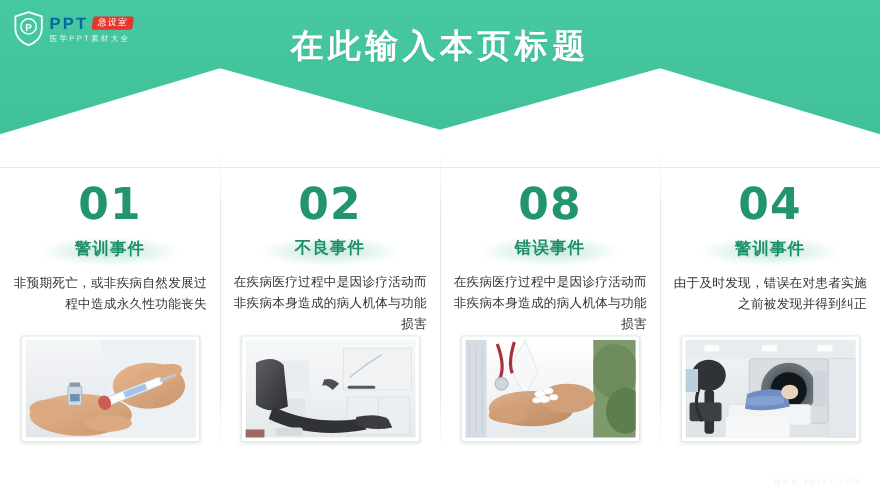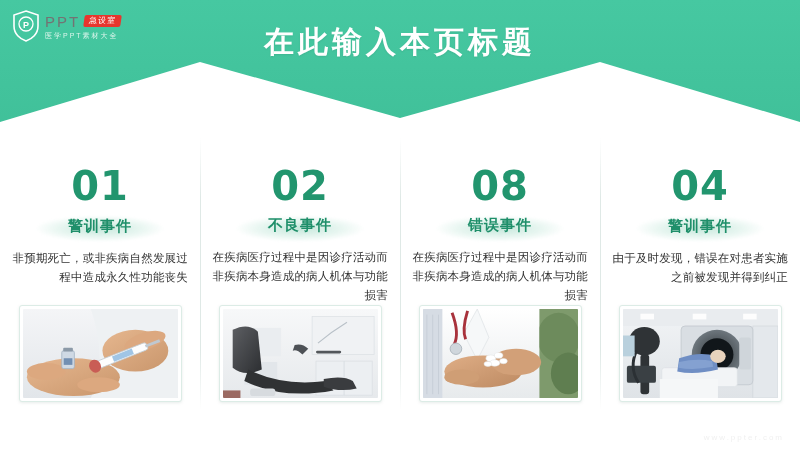--- a/index.html
+++ b/index.html
@@ -37,21 +37,21 @@
     position:absolute;left:12px;top:8px;
     display:flex;align-items:center;z-index:6;
     height:36px;
   }
   .logo-shield{
     width:28px;height:32px;position:relative;flex:0 0 auto;margin-right:5px;
   }
   .logo-text-wrap{display:flex;flex-direction:column;justify-content:center;height:32px;}
   .logo-row1{display:flex;align-items:center;}
   .logo-ppt{
-    color:#737373;font-weight:normal;font-size:15px;letter-spacing:2px;
+    color:#0369a1;font-weight:bold;font-size:15px;letter-spacing:2px;
     font-family:"Liberation Sans","DejaVu Sans",sans-serif;line-height:1;
   }
   .logo-badge{
     margin-left:4px;background:#e8352e;color:#fff;font-size:8px;
     padding:2px 5px 2px 5px;border-radius:2px;line-height:1;letter-spacing:1px;
     transform:skewX(-8deg);
   }
   .logo-sub{
     color:#eafaf3;font-size:7px;letter-spacing:2px;margin-top:3px;line-height:1;
     opacity:.92;

